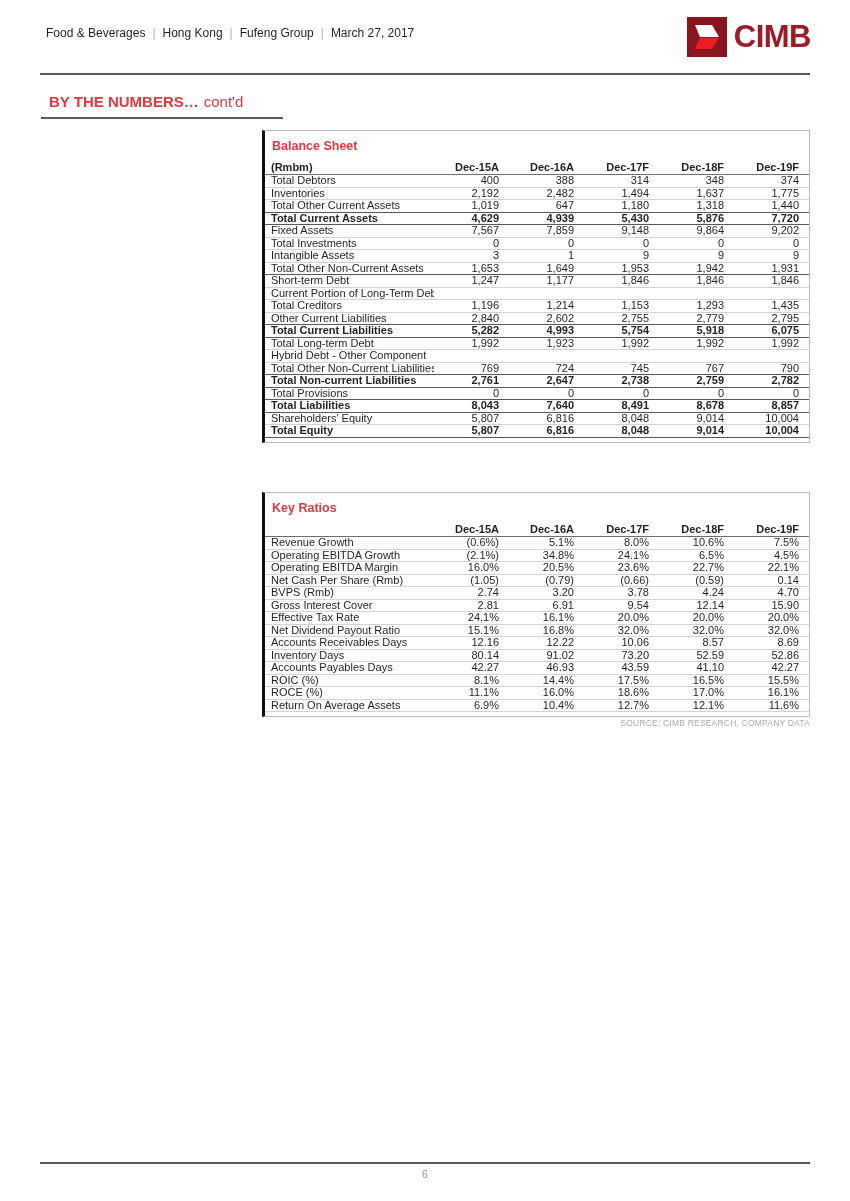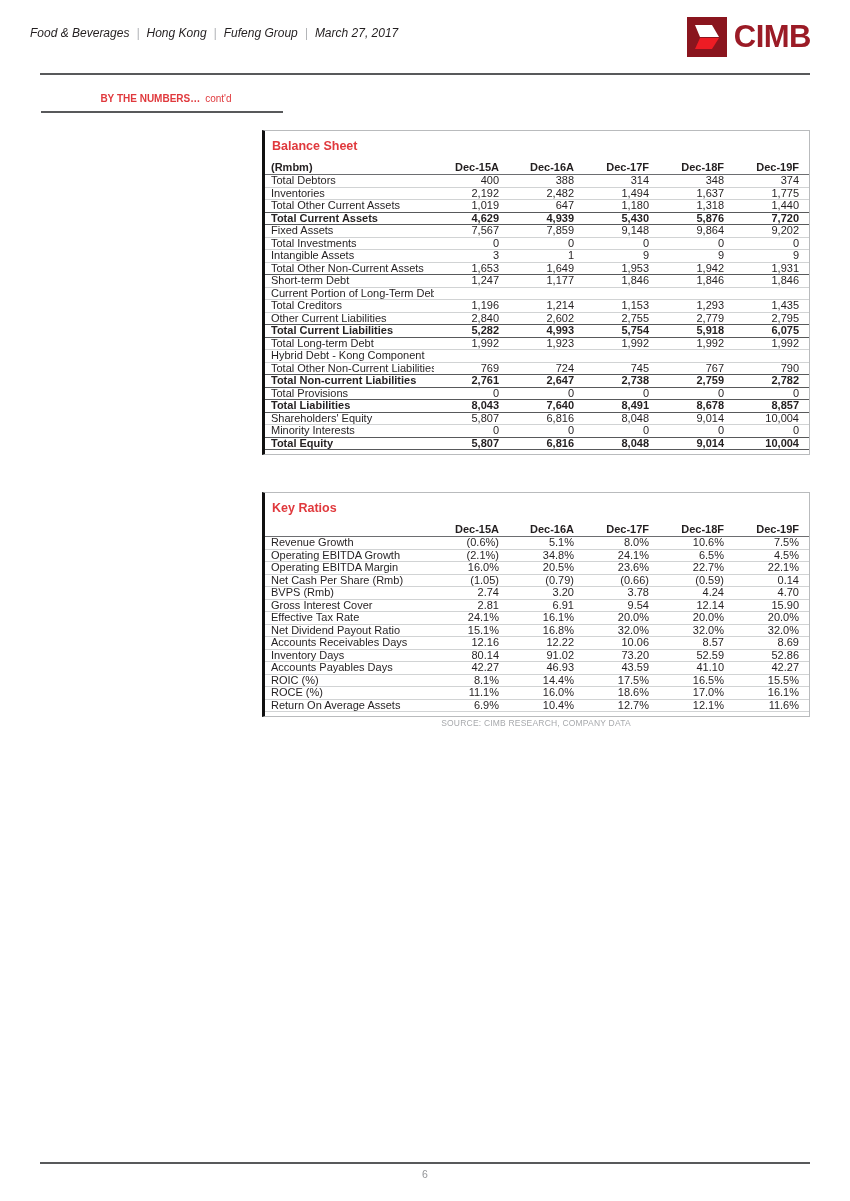--- a/index.html
+++ b/index.html
@@ -13,35 +13,35 @@
     --dark-line:#6d6e71;
     --ink:#231f20;
   }
   *{margin:0;padding:0;box-sizing:border-box;}
   html,body{background:#ffffff;}
   body{
     width:850px;height:1201px;position:relative;overflow:hidden;
     font-family:"Liberation Sans","DejaVu Sans",sans-serif;color:var(--ink);
   }
   
-  .breadcrumb{position:absolute;left:30px;top:26px;font-size:12px;color:var(--ink);white-space:nowrap;font-style:italic;}
+  .breadcrumb{position:absolute;left:46px;top:26px;font-size:12px;color:var(--ink);white-space:nowrap;}
   .bc-sep{color:#b1b3b6;margin:0 7px;font-size:12px;}
   .logo{position:absolute;top:17px;right:39px;display:flex;align-items:center;gap:7px;}
   .logo svg{width:40px;height:40px;display:block;}
   .logo-square{fill:var(--logo-dark);}
   .logo-white{fill:#ffffff;}
   .logo-redpoly{fill:var(--logo-red);}
   .logo-text{font-size:31px;font-weight:bold;color:var(--logo-maroon);letter-spacing:-0.5px;line-height:40px;}
   .rule{position:absolute;left:40px;width:770px;height:2px;background:var(--rule-gray);}
   .top-rule{top:73px;}
   
   .section-title{
     position:absolute;left:41px;top:91px;width:242px;
     padding:2px 0 7px 8px;border-bottom:2px solid var(--rule-gray);
-    font-size:10px;color:var(--accent-red);white-space:nowrap;text-align:center;
+    font-size:15px;color:var(--accent-red);white-space:nowrap;
   }
   .st-main{font-weight:bold;}
   .st-suffix{margin-left:5px;}
   
   .fin-table{
     position:absolute;left:262px;width:548px;background:#fff;
     border:1px solid #b9bbbd;border-left:3px solid #101010;
     padding-bottom:4px;
   }
   .balance-sheet{top:130px;}
@@ -49,21 +49,21 @@
   .table-title{color:var(--accent-red);font-weight:bold;font-size:12.5px;padding:8px 10px 8px 7px;}
   .fin-table table{width:100%;border-collapse:separate;border-spacing:0;table-layout:fixed;font-size:11px;}
   .fin-table th,.fin-table td{padding:0;height:12.5px;line-height:11.5px;vertical-align:middle;overflow:hidden;white-space:nowrap;}
   .fin-table thead th{font-weight:bold;border-bottom:1px solid var(--dark-line);height:14px;}
   .fin-table .lbl{text-align:left;padding-left:6px;}
   .fin-table th.num,.fin-table td.num{width:75px;text-align:right;padding-right:10px;}
   .fin-table tbody td{border-bottom:1px solid var(--row-line);}
   .fin-table tr.bold td{font-weight:bold;border-bottom:1px solid var(--rule-gray);}
   .fin-table tr.pre-bold td{border-bottom:1px solid var(--rule-gray);}
   
-  .source-note{position:absolute;left:262px;width:548px;top:718px;text-align:center;
+  .source-note{position:absolute;left:262px;width:548px;top:718px;text-align:right;
     font-size:8.5px;color:var(--muted-gray);letter-spacing:0.2px;}
   .footer-rule{top:1162px;}
   .page-number{position:absolute;left:0;width:850px;top:1168px;text-align:center;
     font-size:10.5px;color:#939598;}
 </style>
 </head>
 <body>
 
 <div class="breadcrumb">
   <span class="bc-item">Food &amp; Beverages</span><span class="bc-sep">|</span><span class="bc-item">Hong Kong</span><span class="bc-sep">|</span><span class="bc-item">Fufeng Group</span><span class="bc-sep">|</span><span class="bc-item">March 27, 2017</span>
@@ -204,21 +204,21 @@
         </tr>
         <tr>
           <td class="lbl">Total Long-term Debt</td>
           <td class="num">1,992</td>
           <td class="num">1,923</td>
           <td class="num">1,992</td>
           <td class="num">1,992</td>
           <td class="num">1,992</td>
         </tr>
         <tr>
-          <td class="lbl">Hybrid Debt - Kong Component</td>
+          <td class="lbl">Hybrid Debt - Other Component</td>
           <td class="num"></td>
           <td class="num"></td>
           <td class="num"></td>
           <td class="num"></td>
           <td class="num"></td>
         </tr>
         <tr class="pre-bold">
           <td class="lbl">Total Other Non-Current Liabilities</td>
           <td class="num">769</td>
           <td class="num">724</td>
@@ -251,28 +251,20 @@
           <td class="num">8,857</td>
         </tr>
         <tr>
           <td class="lbl">Shareholders' Equity</td>
           <td class="num">5,807</td>
           <td class="num">6,816</td>
           <td class="num">8,048</td>
           <td class="num">9,014</td>
           <td class="num">10,004</td>
         </tr>
-        <tr class="pre-bold">
-          <td class="lbl">Minority Interests</td>
-          <td class="num">0</td>
-          <td class="num">0</td>
-          <td class="num">0</td>
-          <td class="num">0</td>
-          <td class="num">0</td>
-        </tr>
         <tr class="bold">
           <td class="lbl">Total Equity</td>
           <td class="num">5,807</td>
           <td class="num">6,816</td>
           <td class="num">8,048</td>
           <td class="num">9,014</td>
           <td class="num">10,004</td>
         </tr>
       </tbody>
     </table>

